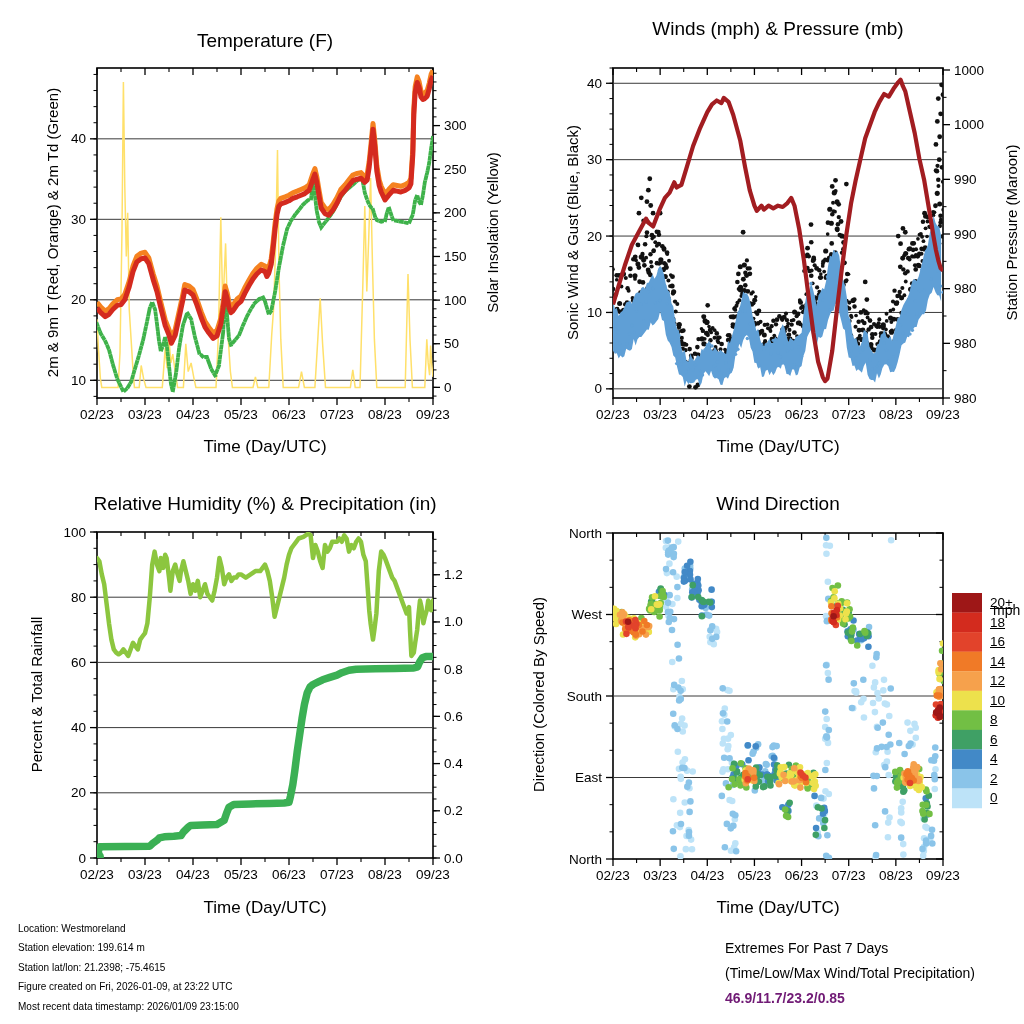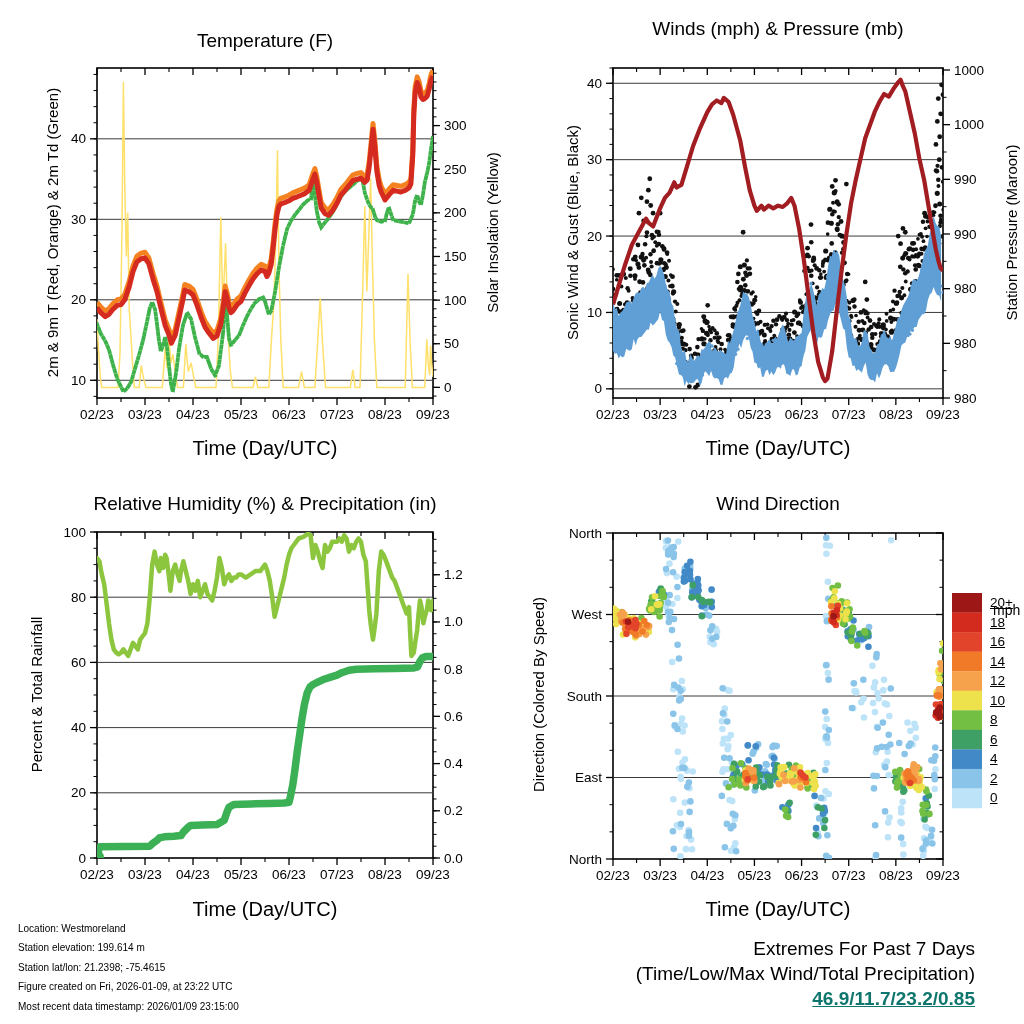--- a/index.html
+++ b/index.html
@@ -1,24 +1,24 @@
 <!DOCTYPE html>
 <html><head>
 <meta charset="utf-8">
 <style>
   html,body{margin:0;padding:0;background:#fff;}
   .figure{position:relative;width:1024px;height:1024px;background:#ffffff;
           font-family:"Liberation Sans", sans-serif;color:#000;overflow:hidden;}
   svg{position:absolute;left:0;top:0;}
   .ptitle{position:absolute;font-size:19px;text-align:center;white-space:nowrap;}
-  .xlab{position:absolute;font-size:20px;text-align:center;white-space:nowrap;}
+  .xlab{position:absolute;font-size:17px;text-align:center;white-space:nowrap;}
   .vlab{position:absolute;width:400px;text-align:center;font-size:15px;white-space:nowrap;
         transform:rotate(-90deg);}
   .footer{position:absolute;left:18px;top:919px;font-size:10px;line-height:19.4px;}
-  .extremes{position:absolute;right:49px;top:936px;font-size:19px;line-height:25px;text-align:right;}
+  .extremes{position:absolute;right:49px;top:936px;font-size:14px;line-height:25px;}
   .extremes .vals{font-weight:bold;}
   .cbar-title{position:absolute;font-size:14px;}
   .cbar-labels{position:absolute;left:990px;top:593px;font-size:13.5px;}
   .cbar-labels div{height:19.55px;line-height:19.55px;text-decoration:underline;}
 </style>
 </head>
 <body>
 
 <div class="figure">
 
@@ -2214,16 +2214,16 @@
     <div>Location: Westmoreland</div>
     <div>Station elevation: 199.614 m</div>
     <div>Station lat/lon: 21.2398; -75.4615</div>
     <div>Figure created on Fri, 2026-01-09, at 23:22 UTC</div>
     <div>Most recent data timestamp: 2026/01/09 23:15:00</div>
   </div>
 
   <div class="extremes">
     <div>Extremes For Past 7 Days</div>
     <div>(Time/Low/Max Wind/Total Precipitation)</div>
-    <div class="vals" id="extremes-vals" style="color: #0f766e; text-decoration: underline;">46.9/11.7/23.2/0.85</div>
+    <div class="vals" id="extremes-vals" style="color: #701a75;">46.9/11.7/23.2/0.85</div>
   </div>
 
 </div>
 
 </body></html>

